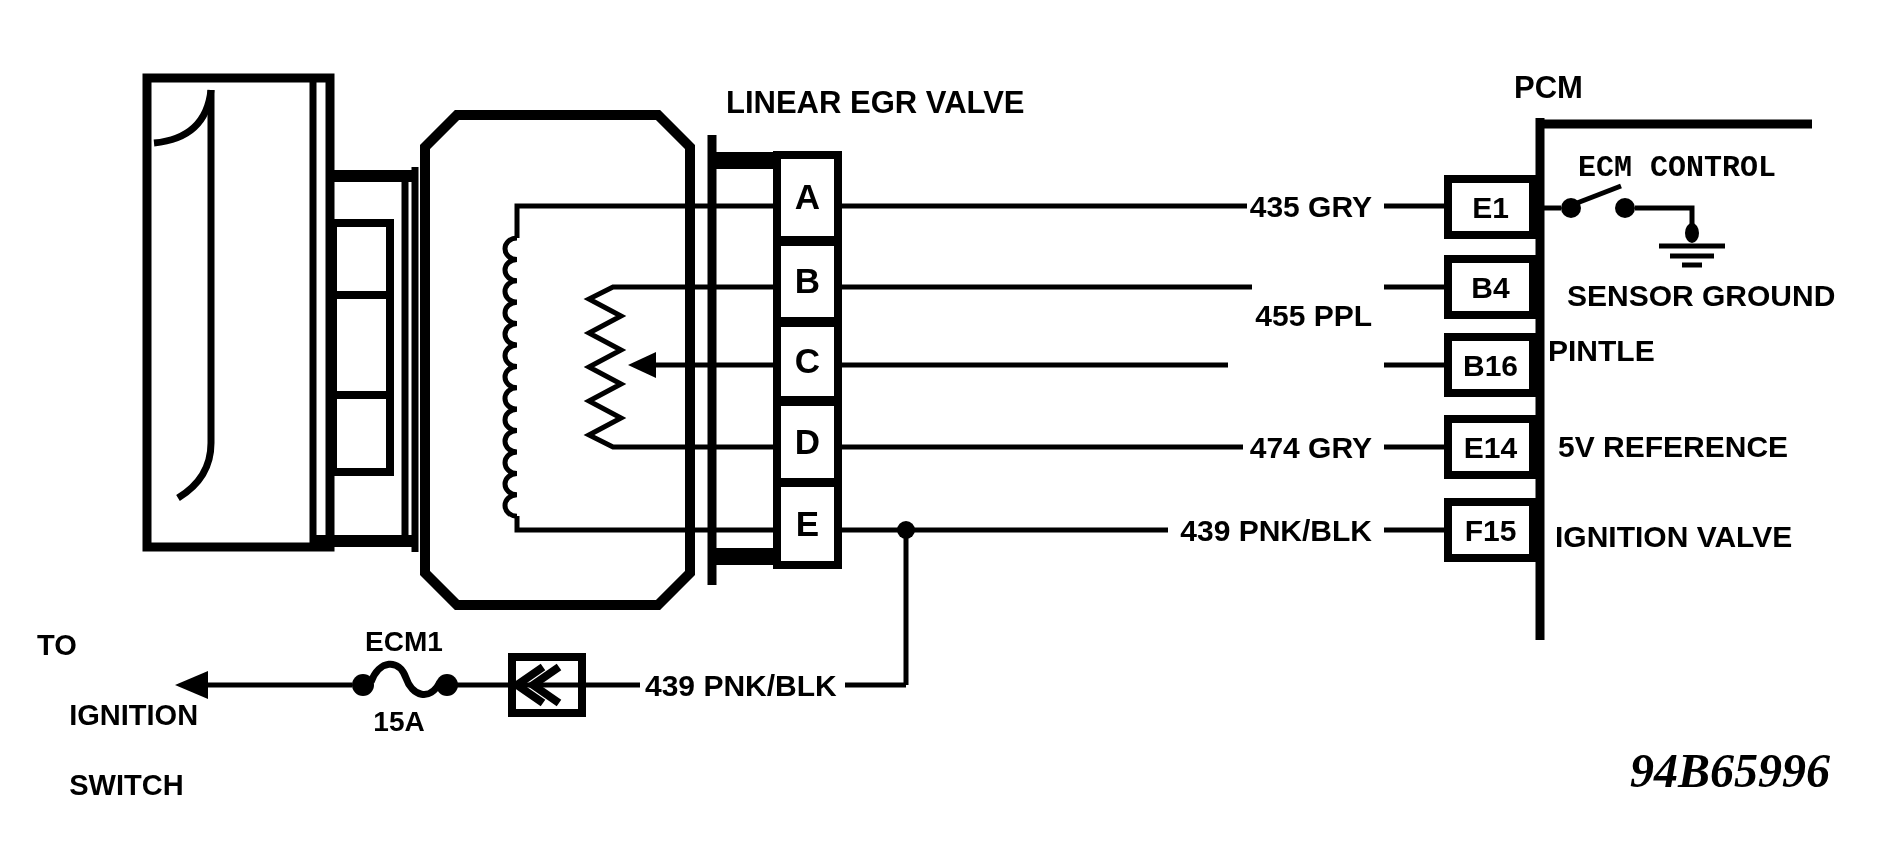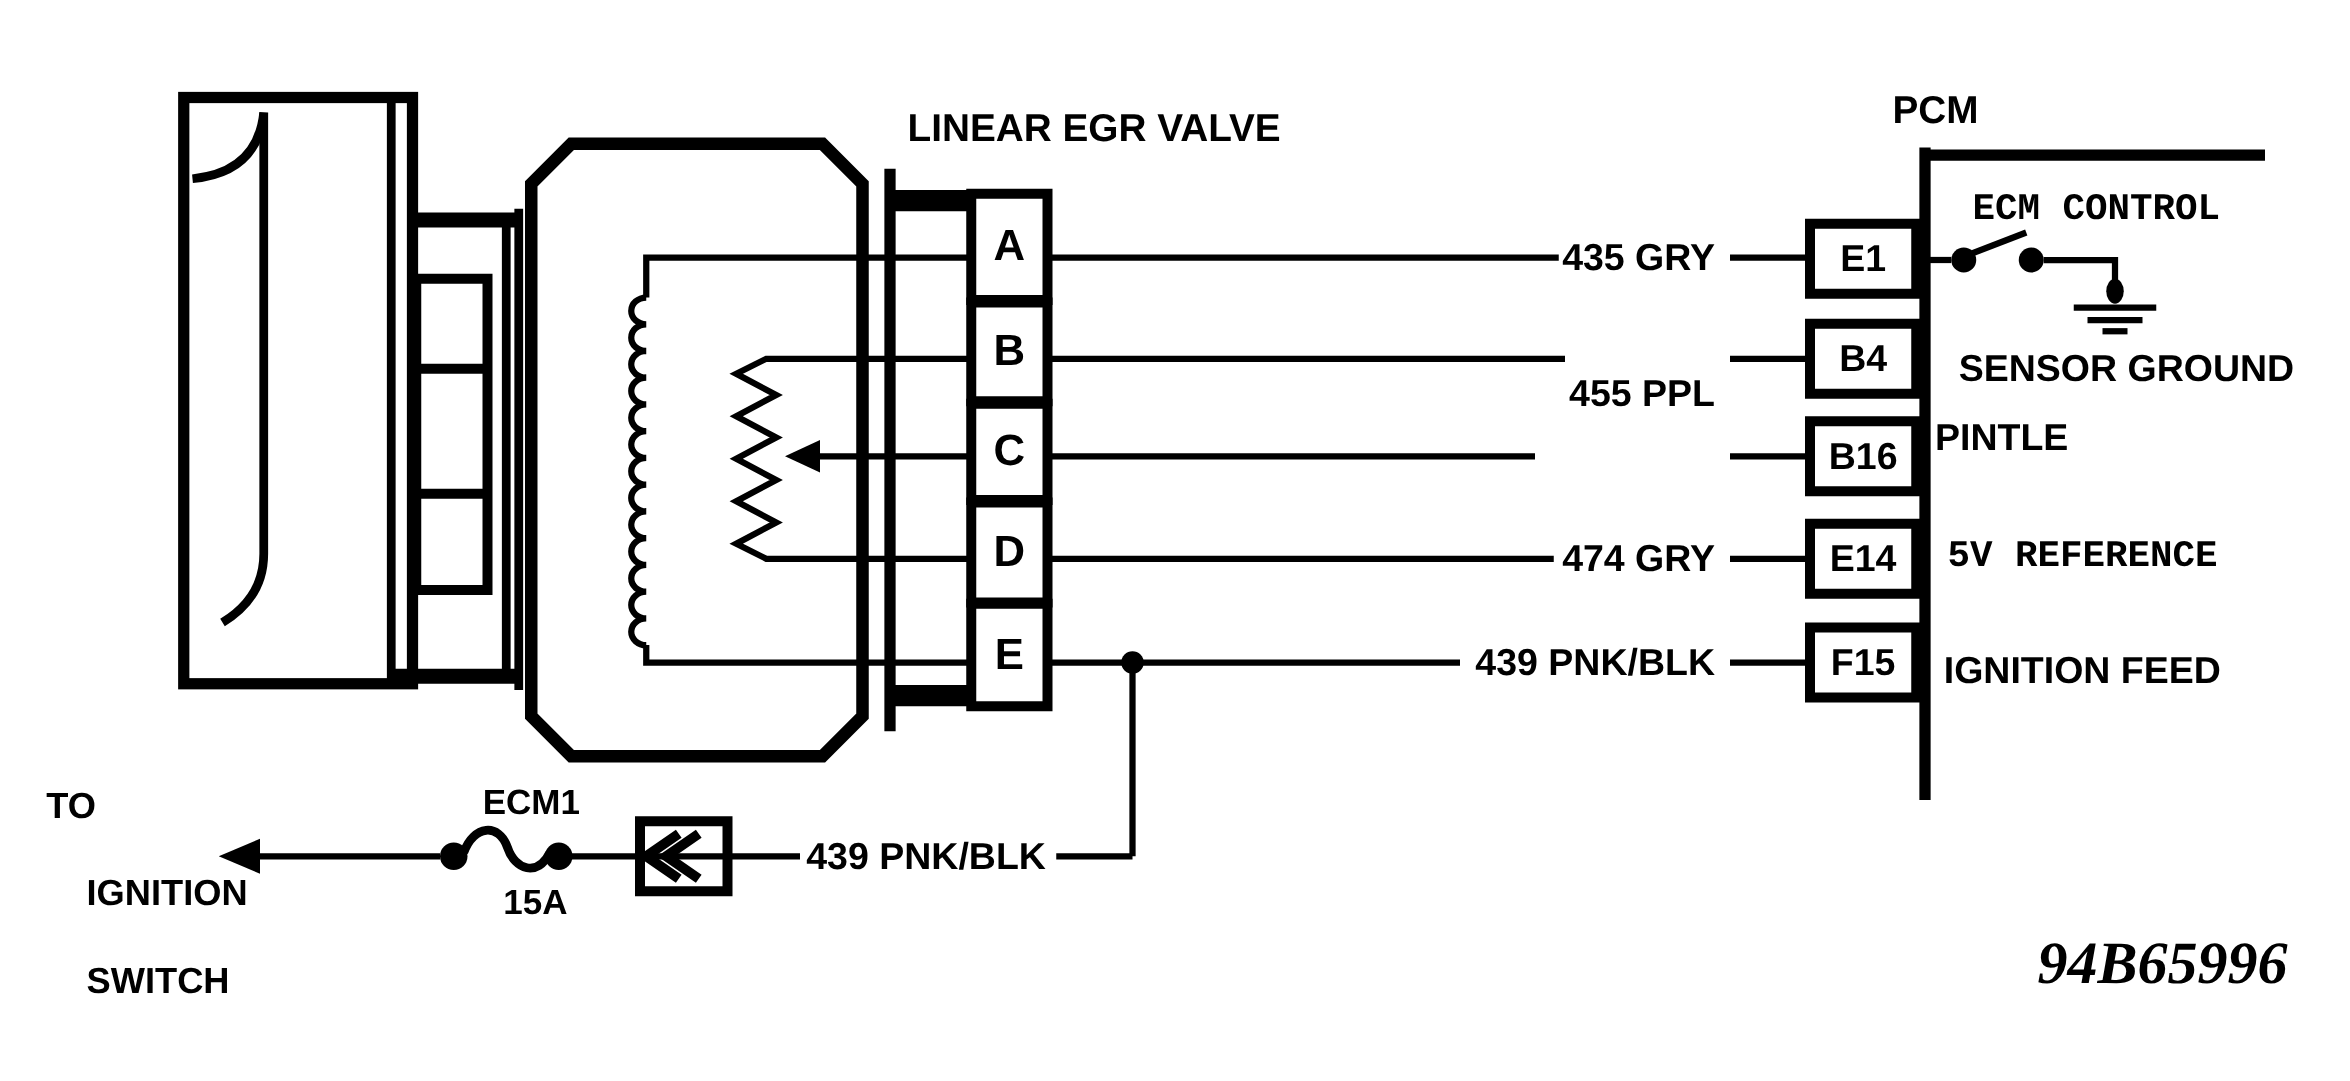--- a/index.html
+++ b/index.html
@@ -10,21 +10,21 @@
   .t{position:absolute;font-weight:700;white-space:pre;line-height:1.1;}
   .title{font-size:31px;}
   .wire-label{font-size:30px;width:242px;left:1130px;text-align:right;height:32px;}
   .pin-letter{left:777px;width:61px;display:flex;align-items:center;justify-content:center;
               font-size:35px;}
   .pcm-pin{left:1448px;width:85px;display:flex;align-items:center;justify-content:center;
            font-size:30px;}
   .fn-label{font-size:30px;}
   .fn-2line{font-size:30px;line-height:35px;}
   .dest{font-size:29px;line-height:35px;}
-  .fuse-t{font-size:28px;text-align:right;}
+  .fuse-t{font-size:28px;text-align:center;}
   .docid{font-family:"Liberation Serif",serif;font-style:italic;font-weight:700;font-size:48px;}
 </style>
 </head>
 <body>
 
 <div class="stage">
 
   <svg class="art" width="1880" height="865" viewBox="0 0 1880 865">
     <g stroke="#000000" fill="none">
 
@@ -129,22 +129,22 @@
   <div class="t pcm-pin" style="top:179px;height:56px;">E1</div>
   <div class="t pcm-pin" style="top:259px;height:56px;">B4</div>
   <div class="t pcm-pin" style="top:337px;height:56px;">B16</div>
   <div class="t pcm-pin" style="top:419px;height:56px;">E14</div>
   <div class="t pcm-pin" style="top:502px;height:56px;">F15</div>
 
   <div class="t fn-label" style="left:1578px;top:152px;font-family:Liberation Mono, monospace;">ECM CONTROL</div>
   <div class="t fn-label" style="left:1567px;top:279px;">SENSOR GROUND</div>
   <div class="t fn-2line" style="left:1548px;top:333px;"><span>PINTLE</span><br>
     </div>
-  <div class="t fn-label" style="left:1558px;top:430px;font-family:Liberation Mono, monospace;">5V REFERENCE</div>
-  <div class="t fn-label" style="left:1555px;top:520px;">IGNITION FEED</div>
+  <div class="t fn-label" style="left:1558px;top:430px;">5V REFERENCE</div>
+  <div class="t fn-label" style="left:1555px;top:520px;">IGNITION VALVE</div>
 
   <div class="t dest" style="left:37px;top:628px;"><span>TO</span><br>
     <span>IGNITION</span><br>
     <span>SWITCH</span></div>
   <div class="t fuse-t" style="left:344px;top:627px;width:120px;">ECM1</div>
   <div class="t fuse-t" style="left:344px;top:707px;width:110px;">15A</div>
   <div class="t fn-label" style="left:645px;top:669px;">439 PNK/BLK</div>
 
   <div class="t docid" style="left:1630px;top:745px;">94B65996</div>
 

